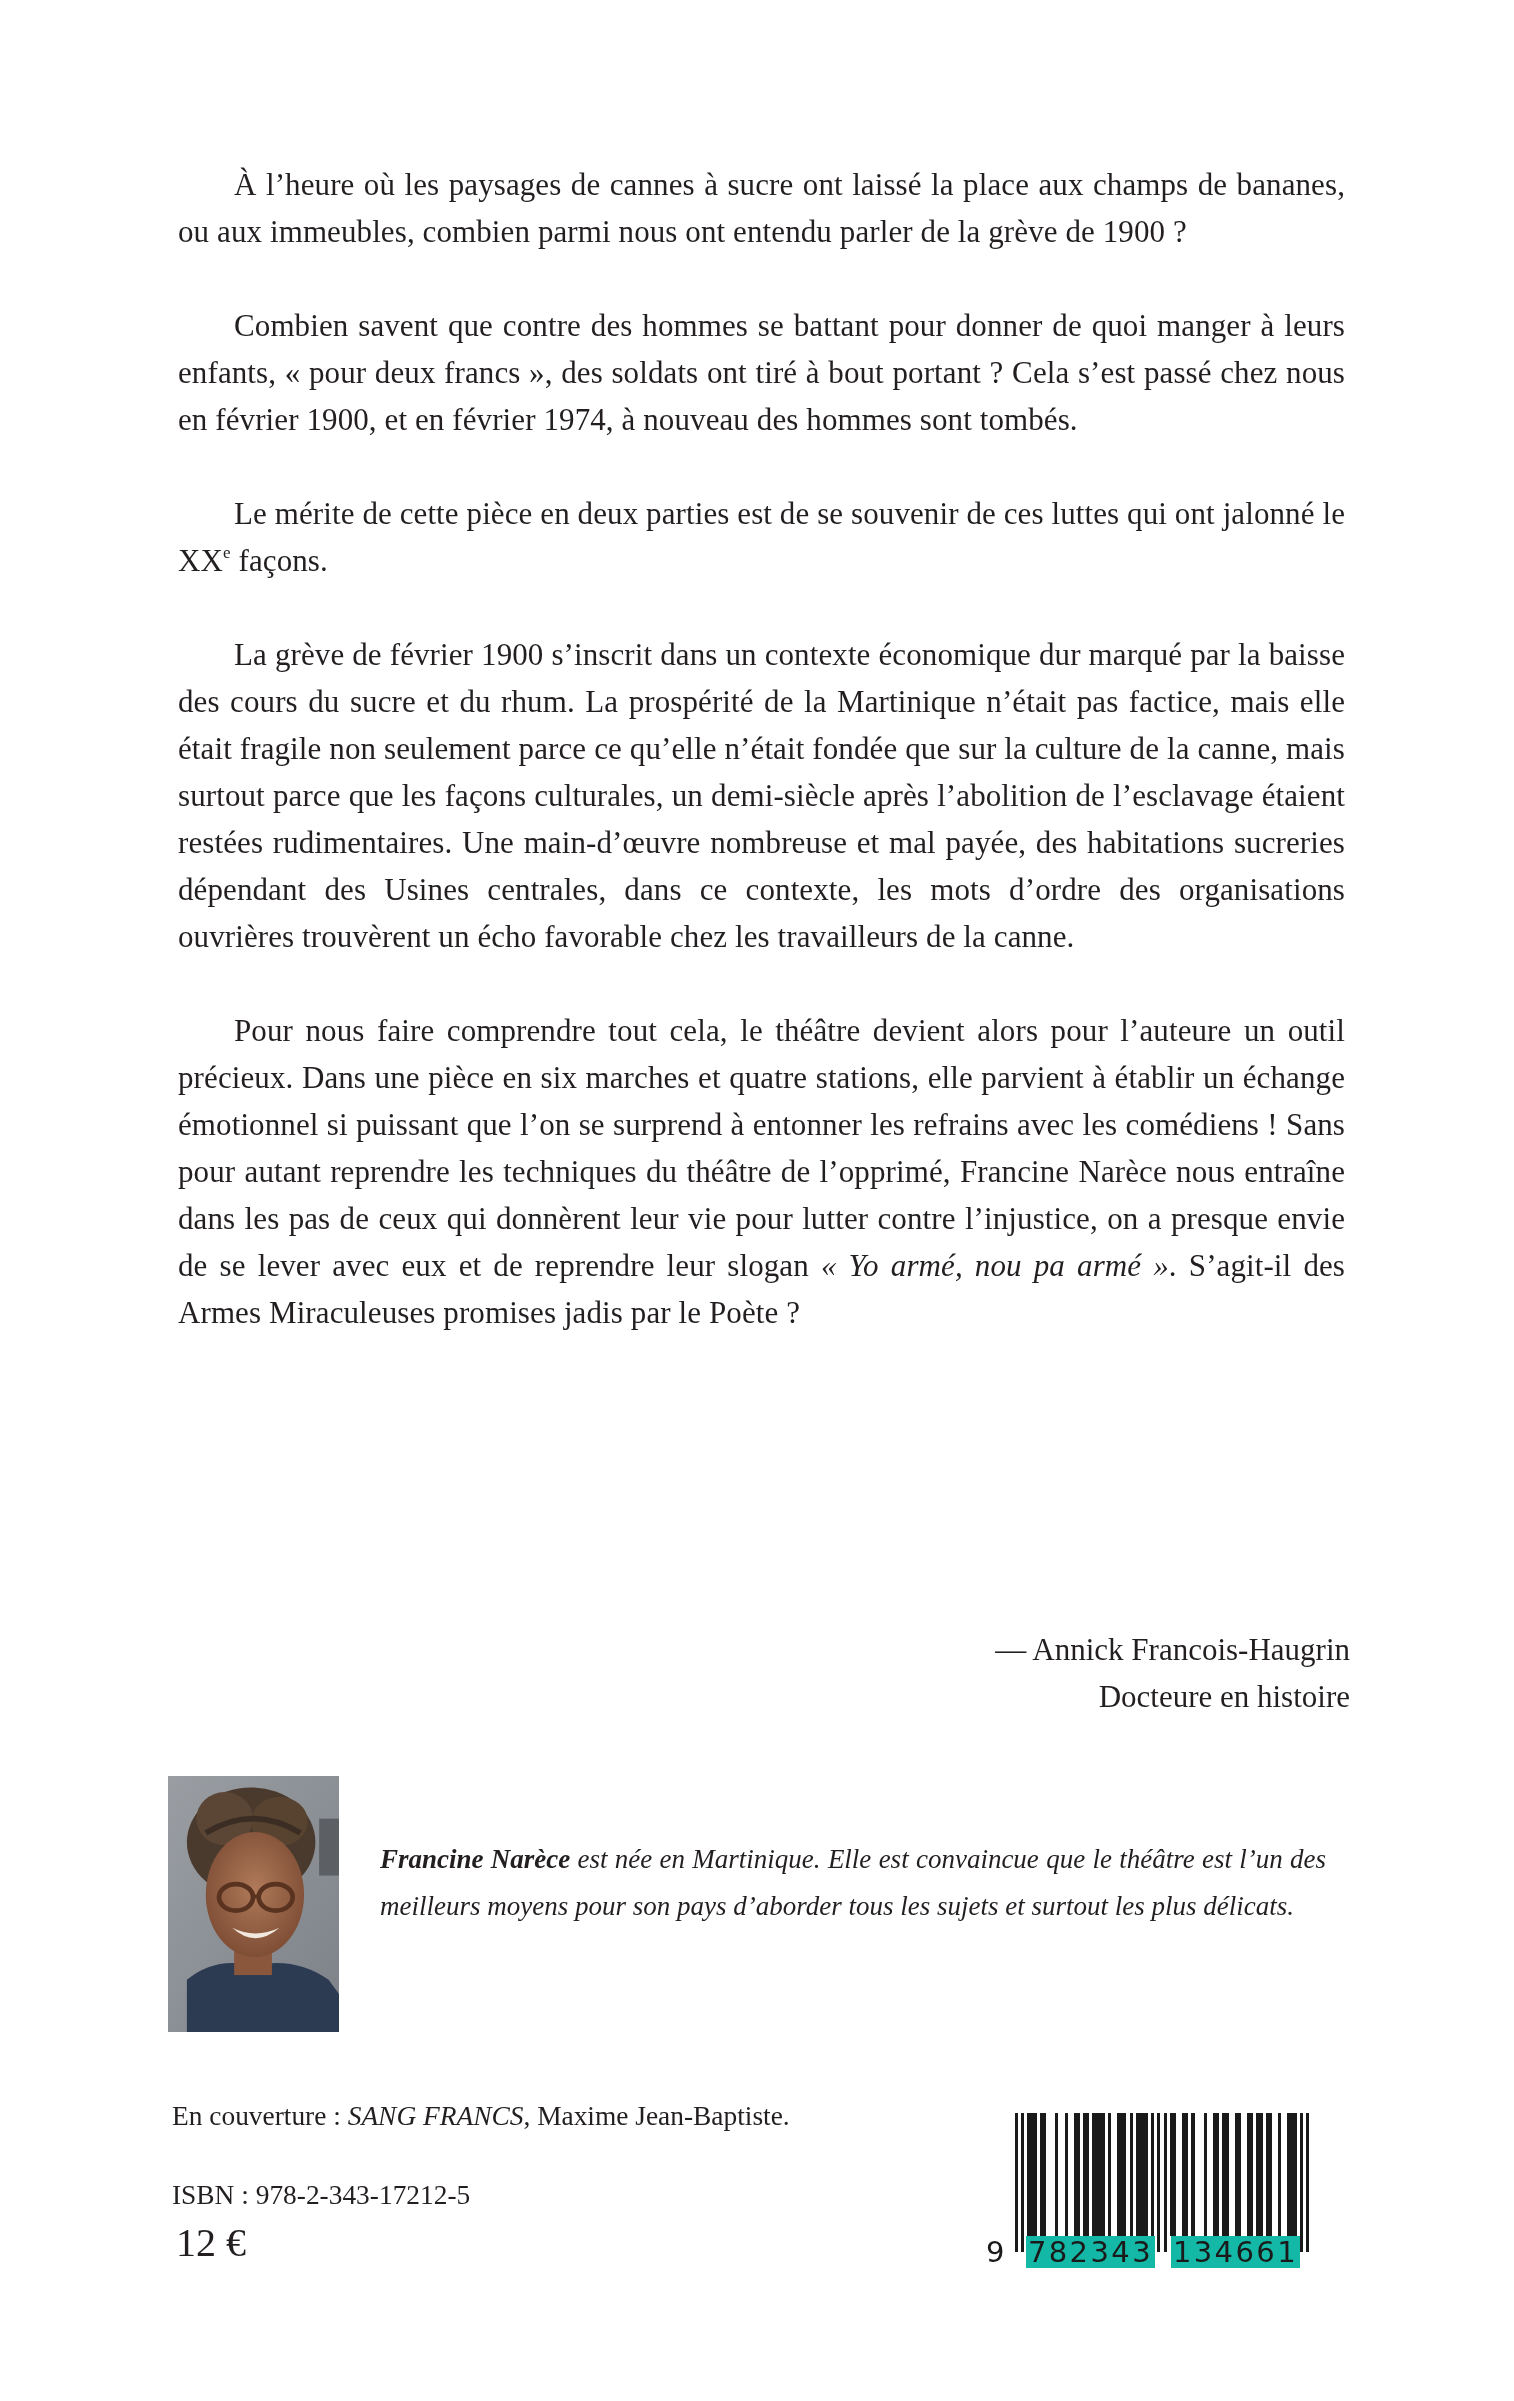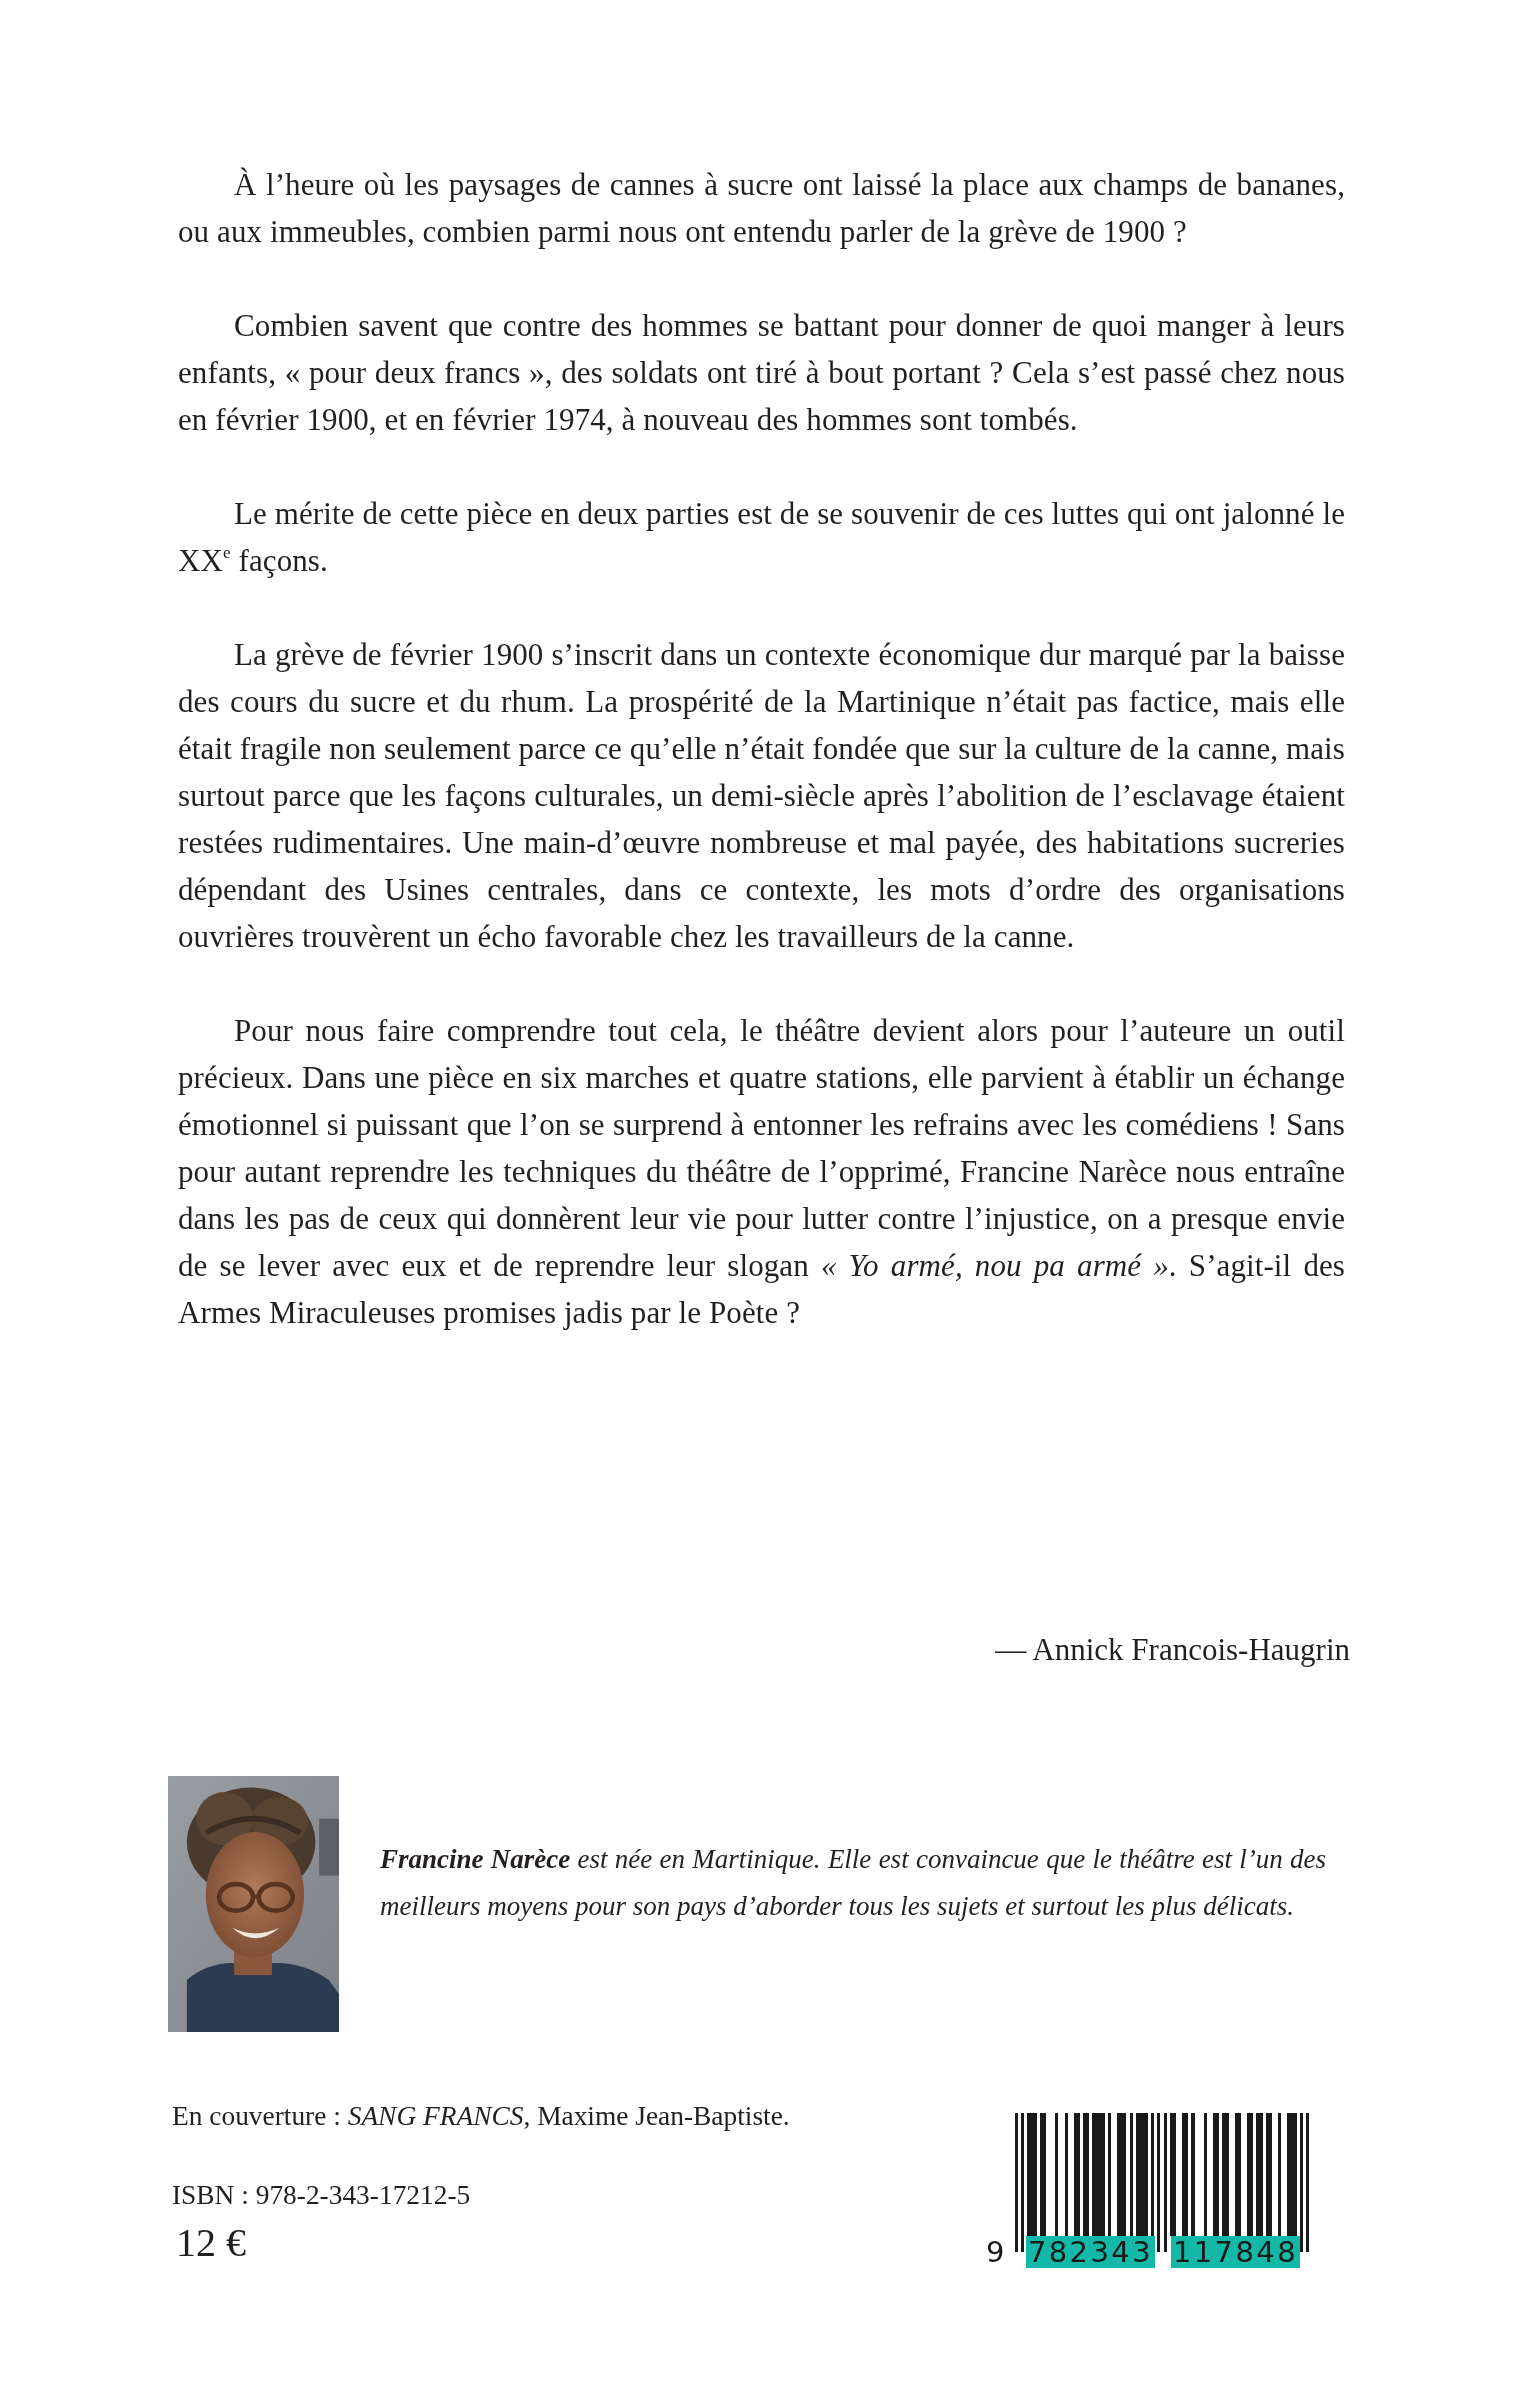--- a/index.html
+++ b/index.html
@@ -77,20 +77,21 @@
 <div class="body-text">
   <p>À l’heure où les paysages de cannes à sucre ont laissé la place aux champs de bananes, ou aux immeubles, combien parmi nous ont entendu parler de la grève de 1900 ?</p>
   <p>Combien savent que contre des hommes se battant pour donner de quoi manger à leurs enfants, « pour deux francs », des soldats ont tiré à bout portant ? Cela s’est passé chez nous en février 1900, et en février 1974, à nouveau des hommes sont tombés.</p>
   <p><span>Le mérite de cette pièce en deux parties est de se souvenir de ces luttes qui ont jalonné le XX</span><sup class="ord">e</sup><span> façons.</span></p>
   <p>La grève de février 1900 s’inscrit dans un contexte économique dur marqué par la baisse des cours du sucre et du rhum. La prospérité de la Martinique n’était pas factice, mais elle était fragile non seulement parce ce qu’elle n’était fondée que sur la culture de la canne, mais surtout parce que les façons culturales, un demi-siècle après l’abolition de l’esclavage étaient restées rudimentaires. Une main-d’œuvre nombreuse et mal payée, des habitations sucreries dépendant des Usines centrales, dans ce contexte, les mots d’ordre des organisations ouvrières trouvèrent un écho favorable chez les travailleurs de la canne.</p>
   <p><span>Pour nous faire comprendre tout cela, le théâtre devient alors pour l’auteure un outil précieux. Dans une pièce en six marches et quatre stations, elle parvient à établir un échange émotionnel si puissant que l’on se surprend à entonner les refrains avec les comédiens ! Sans pour autant reprendre les techniques du théâtre de l’opprimé, Francine Narèce nous entraîne dans les pas de ceux qui donnèrent leur vie pour lutter contre l’injustice, on a presque envie de se lever avec eux et de reprendre leur slogan </span><em>« Yo armé, nou pa armé »</em><span>. S’agit-il des Armes Miraculeuses promises jadis par le Poète ?</span></p>
 </div>
 
 <div class="attribution">
   <div>— Annick Francois-Haugrin</div>
+  <div>Docteure en histoire</div>
 </div>
 
 <div class="author-photo" title="Portrait de Francine Narèce">
   <svg viewBox="0 0 181 270" preserveAspectRatio="none">
     <defs>
       <linearGradient id="bg" x1="0" y1="0" x2="1" y2="1">
         <stop offset="0" stop-color="#9a9ea3"></stop>
         <stop offset="1" stop-color="#7d8288"></stop>
       </linearGradient>
       <radialGradient id="skin" cx="0.5" cy="0.45" r="0.6">
@@ -179,16 +180,16 @@
       <div class="gap" style="width: 6.2px; flex: 0 0 auto;"></div>
       <div class="bar" style="width: 9.3px; flex: 0 0 auto;"></div>
       <div class="gap" style="width: 3.1px; flex: 0 0 auto;"></div>
       <div class="bar guard" style="width: 3.1px; flex: 0 0 auto;"></div>
       <div class="gap" style="width: 3.1px; flex: 0 0 auto;"></div>
       <div class="bar guard" style="width: 3.1px; flex: 0 0 auto;"></div>
     </div>
   <div class="digits">
     <span class="d-first">9</span>
     <span class="d-left">782343</span>
-    <span class="d-right">117848</span>
+    <span class="d-right">134661</span>
   </div>
 </div>
 
 
 </body></html>

